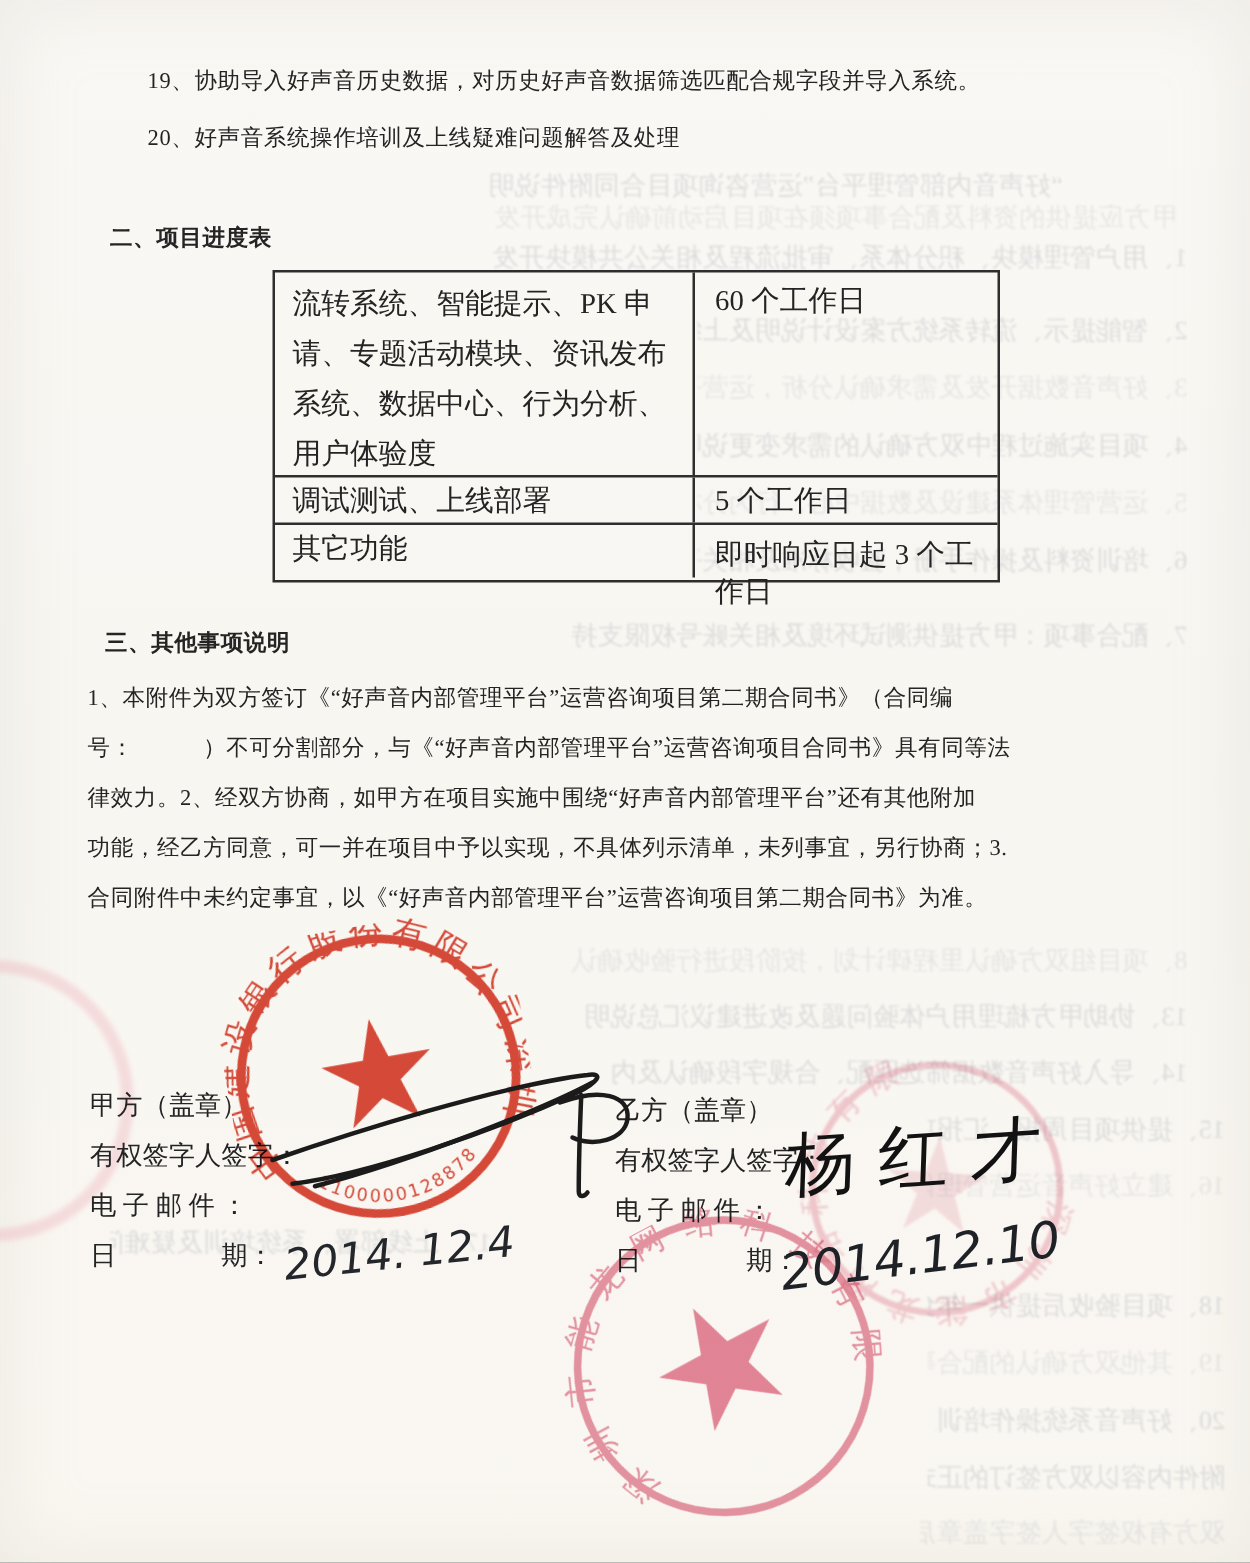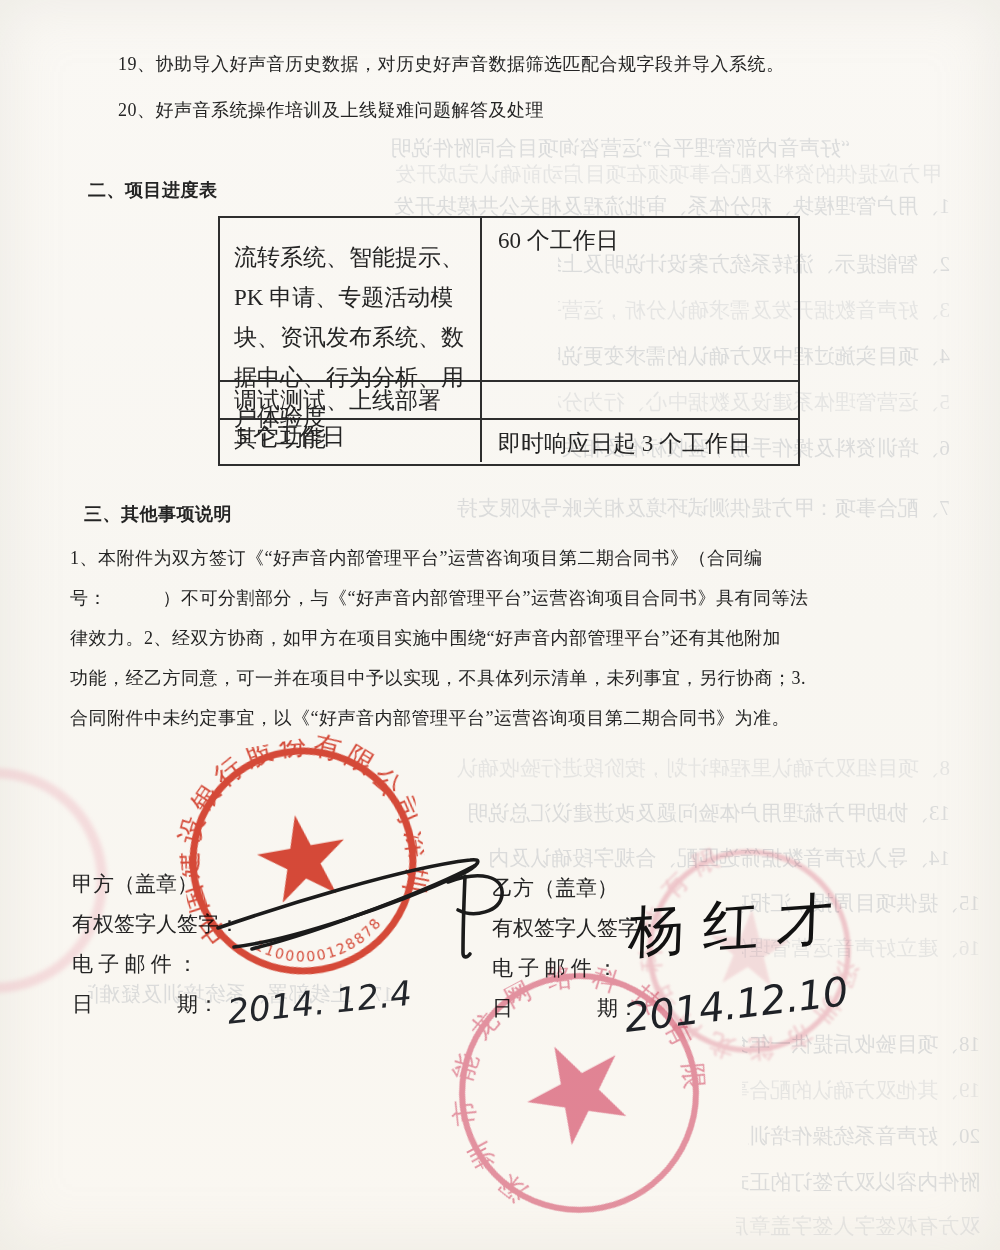--- a/index.html
+++ b/index.html
@@ -13,24 +13,24 @@
   .para{white-space:pre;z-index:2;}
   
   .bleed{position:absolute;font-size:21px;color:#9199a3;opacity:.28;z-index:1;
          transform:scaleX(-1);filter:blur(.7px);white-space:nowrap;overflow:hidden;pointer-events:none;}
   .b-light{opacity:.18;}
   
   .contract-table{left:218px;top:216px;width:582px;height:250px;border:2px solid #2e2e2e;
                   box-sizing:border-box;z-index:2;}
   .t-row{display:flex;box-sizing:border-box;}
   .t-row1{height:164px;border-bottom:2px solid #2e2e2e;}
-  .t-row2{height:38px;border-bottom:2px solid #2e2e2e;flex-direction:column;}
+  .t-row2{height:38px;border-bottom:2px solid #2e2e2e;}
   .t-row3{height:42px;}
   .t-cell{box-sizing:border-box;font-size:23px;color:#242424;}
-  .t-left{width:262px;border-right:2px solid #2e2e2e;padding:20px 10px 0 14px;line-height:40px;}
+  .t-left{width:336px;border-right:2px solid #2e2e2e;padding:5px 10px 0 14px;line-height:40px;}
   .t-right{flex:1;padding:8px 0 0 16px;line-height:30px;}
   .t-row2 .t-left{padding-top:2px;line-height:34px;}
   .t-row2 .t-right{padding-top:2px;line-height:34px;}
   .t-row3 .t-left{padding-top:2px;line-height:34px;}
   .t-row3 .t-right{padding-top:9px;line-height:30px;}
   
   .sig-line{font-size:21px;color:#242424;white-space:pre;z-index:2;}
   
   .stamp{mix-blend-mode:multiply;z-index:3;pointer-events:none;}
   .stampA{filter:blur(.3px);opacity:.94;transform:rotate(-10deg);}

